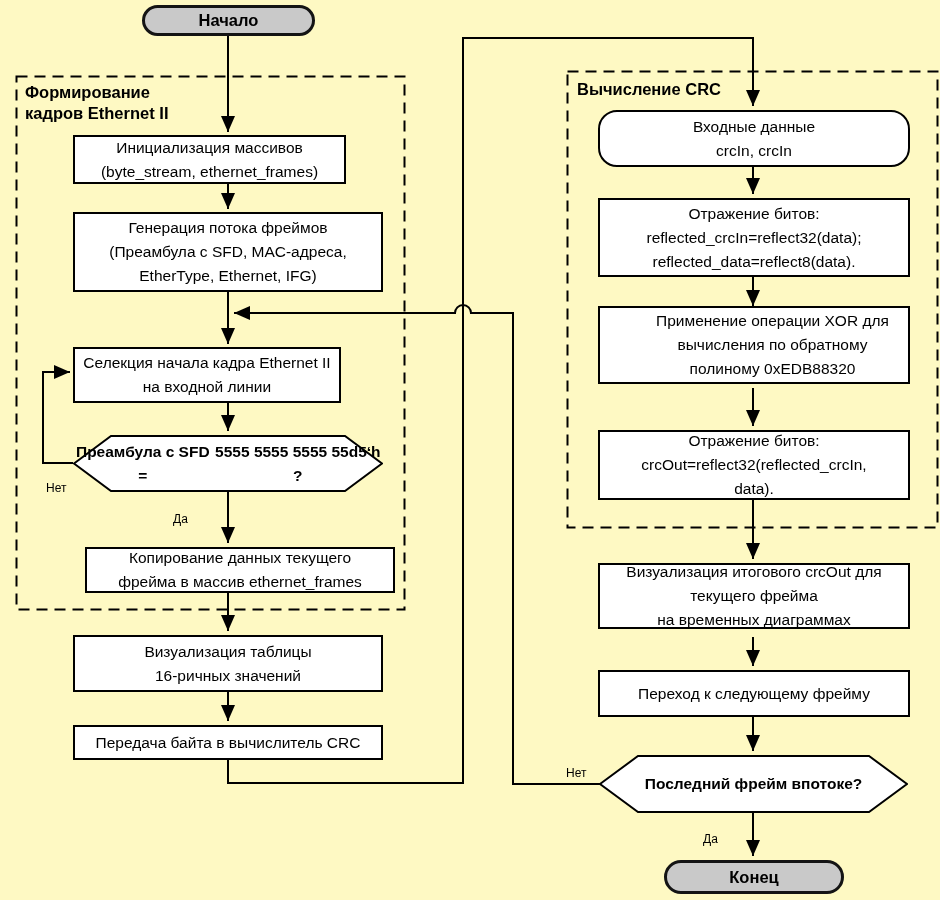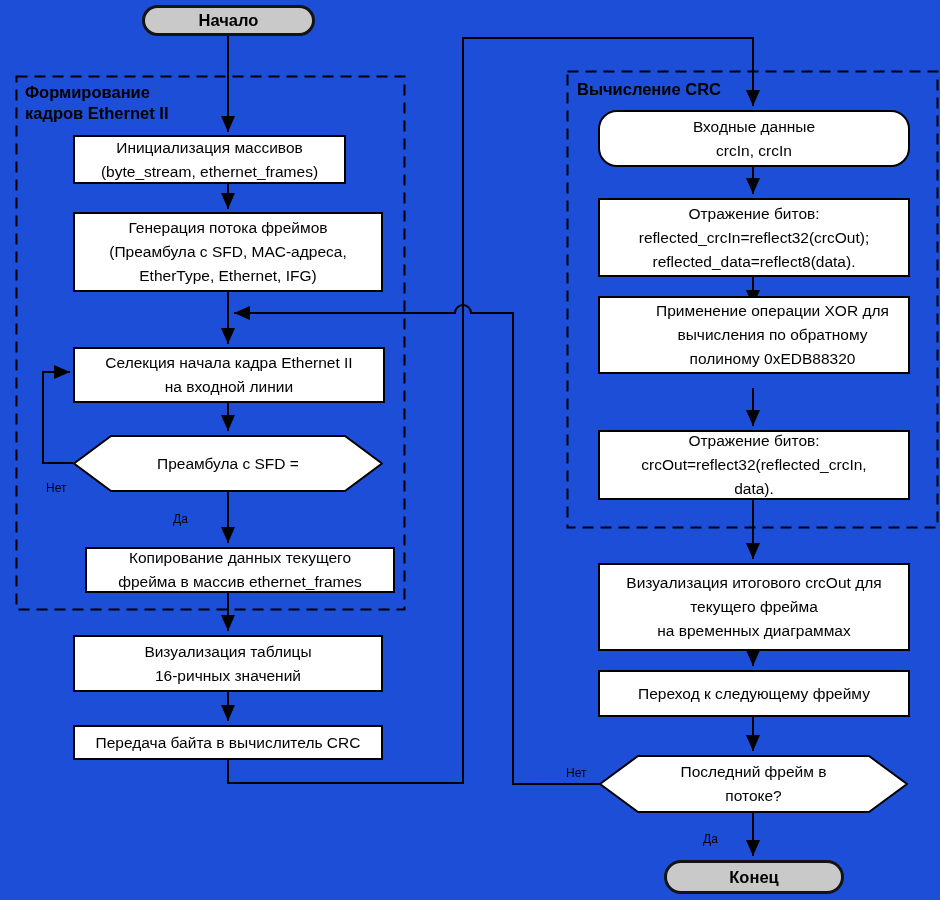--- a/index.html
+++ b/index.html
@@ -1,36 +1,36 @@
 <!DOCTYPE html>
 <html><head>
 <meta charset="utf-8">
 <style>
   html,body{margin:0;padding:0;background:#fff;}
   .stage{
-    position:relative;width:940px;height:900px;background:#1d4ed8;
+    position:relative;width:940px;height:900px;background:#fef9c3;
     font-family:"Liberation Sans",sans-serif;color:#000;overflow:hidden;
   }
   svg.connectors{position:absolute;left:0;top:0;z-index:0;}
   .flow{fill:none;stroke:#000;stroke-width:2;}
   .node{
     position:absolute;z-index:2;background:#fff;border:2px solid #000;
     display:flex;flex-direction:column;justify-content:center;align-items:center;
     text-align:center;font-size:15.5px;line-height:24px;box-sizing:border-box;
   }
   .node .ln{display:block;white-space:nowrap;}
   .terminal{
     position:absolute;z-index:2;background:#c9c9c9;border:3px solid #141414;
     border-radius:18px;display:flex;justify-content:center;align-items:center;
     font-size:16.5px;font-weight:bold;box-sizing:border-box;
   }
   .hex{
-    position:absolute;z-index:2;display:flex;flex-direction:column;
+    position:absolute;z-index:2;display:flex;flex-direction:row;
     justify-content:center;align-items:center;text-align:center;
-    font-size:15.5px;line-height:24px;box-sizing:border-box;background:transparent;border:none;
+    font-size:15.5px;line-height:24px;box-sizing:border-box;background:transparent;border:none;font-weight:bold;
   }
   .hex svg{position:absolute;left:0;top:0;z-index:-1;}
   .group-label{
     position:absolute;z-index:3;font-size:16.5px;font-weight:bold;line-height:21px;
     white-space:nowrap;
   }
   .edge-label{
     position:absolute;z-index:3;font-size:12px;line-height:20px;white-space:nowrap;
   }
 </style>
@@ -83,64 +83,65 @@
 
   <div class="node" style="left:73px;top:135px;width:273px;height:49px;">
     <span class="ln">Инициализация массивов</span>
     <span class="ln">(byte_stream, ethernet_frames)</span>
   </div>
   <div class="node" style="left:73px;top:212px;width:310px;height:80px;">
     <span class="ln">Генерация потока фреймов</span>
     <span class="ln">(Преамбула с SFD, MAC-адреса,</span>
     <span class="ln">EtherType, Ethernet, IFG)</span>
   </div>
-  <div class="node" style="left:73px;top:347px;width:312px;height:56px;">
+  <div class="node" style="left:73px;top:347px;width:268px;height:56px;">
     <span class="ln">Селекция начала кадра Ethernet II</span>
     <span class="ln">на входной линии</span>
   </div>
 
   <div class="hex" style="left:73px;top:435px;width:310px;height:57px;">
     <svg width="310" height="57" viewBox="0 0 310 57">
       <polygon points="1,28.5 38,1 272,1 309,28.5 272,56 38,56" fill="#fff" stroke="#000" stroke-width="2"></polygon>
     </svg>
     <span class="ln">Преамбула с SFD =</span>
+    <span class="ln">5555 5555 5555 55d5‘h ?</span>
   </div>
 
   <div class="node" style="left:73px;top:547px;width:310px;height:46px;margin-left:12px;">
     <span class="ln">Копирование данных текущего</span>
     <span class="ln">фрейма в массив ethernet_frames</span>
   </div>
   <div class="node" style="left:73px;top:635px;width:310px;height:57px;">
     <span class="ln">Визуализация таблицы</span>
     <span class="ln">16-ричных значений</span>
   </div>
   <div class="node" style="left:73px;top:725px;width:310px;height:35px;">
     <span class="ln">Передача байта в вычислитель CRC</span>
   </div>
 
   <div class="node" style="left:598px;top:110px;width:312px;height:57px;border-radius:19px;">
     <span class="ln">Входные данные</span>
     <span class="ln">crcIn, crcIn</span>
   </div>
   <div class="node" style="left:598px;top:198px;width:312px;height:79px;">
     <span class="ln">Отражение битов:</span>
-    <span class="ln">reflected_crcIn=reflect32(crcOut);</span>
+    <span class="ln">reflected_crcIn=reflect32(data);</span>
     <span class="ln">reflected_data=reflect8(data).</span>
   </div>
-  <div class="node" style="left:598px;top:296px;width:312px;height:78px;padding-left:37px;">
+  <div class="node" style="left:598px;top:306px;width:312px;height:78px;padding-left:37px;">
     <span class="ln">Применение операции XOR для</span>
     <span class="ln">вычисления по обратному</span>
     <span class="ln">полиному 0xEDB88320</span>
   </div>
   <div class="node" style="left:598px;top:430px;width:312px;height:70px;">
     <span class="ln">Отражение битов:</span>
     <span class="ln">crcOut=reflect32(reflected_crcIn,</span>
     <span class="ln">data).</span>
   </div>
-  <div class="node" style="left:598px;top:563px;width:312px;height:88px;">
+  <div class="node" style="left:598px;top:563px;width:312px;height:66px;">
     <span class="ln">Визуализация итогового crcOut для</span>
     <span class="ln">текущего фрейма</span>
     <span class="ln">на временных диаграммах</span>
   </div>
   <div class="node" style="left:598px;top:670px;width:312px;height:47px;">
     <span class="ln">Переход к следующему фрейму</span>
   </div>
 
   <div class="hex" style="left:599px;top:755px;width:309px;height:58px;">
     <svg width="309" height="58" viewBox="0 0 309 58">

